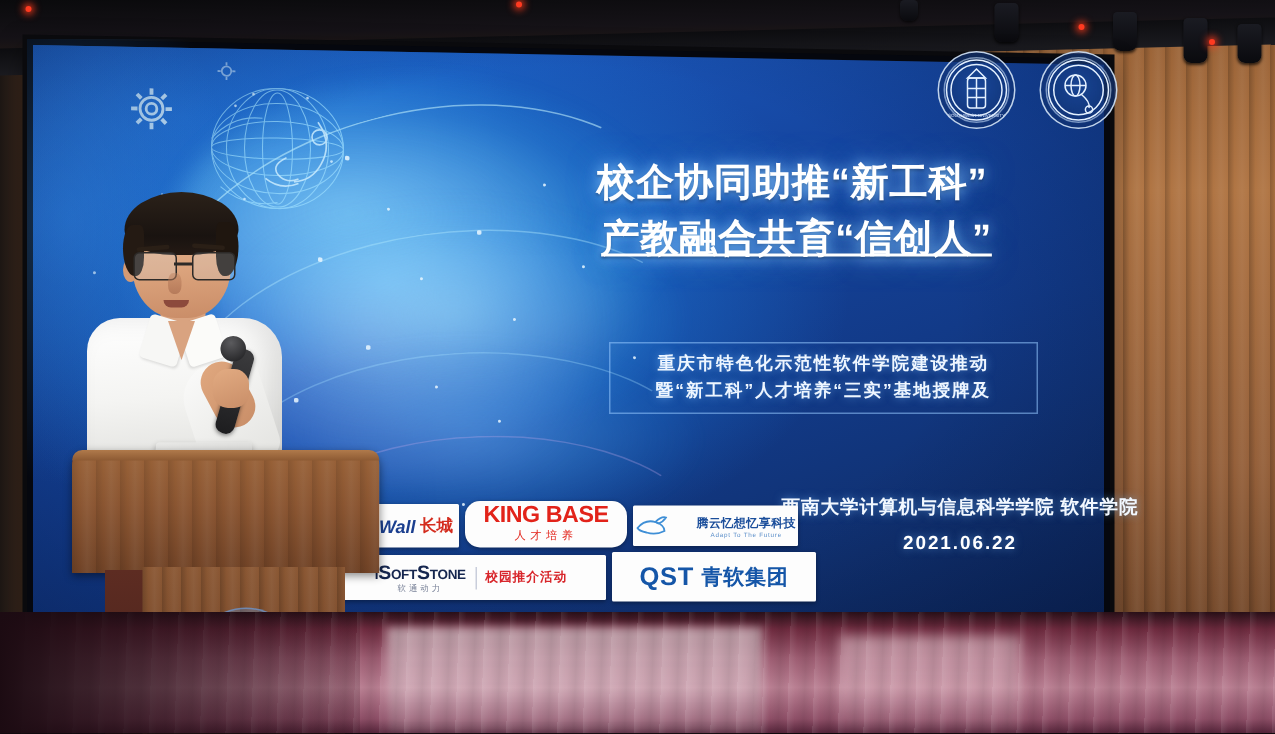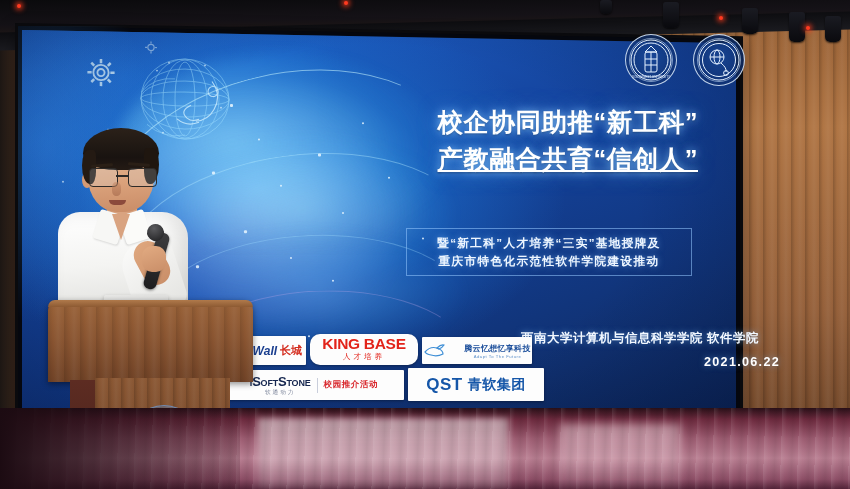--- a/index.html
+++ b/index.html
@@ -93,36 +93,36 @@
   
   .emblems{position:absolute;left:625px;top:32px;width:180px;height:56px;display:flex;gap:16px;align-items:center;}
   .emblem{width:50px;height:50px;border-radius:50%;position:relative;
     border:1.6px solid rgba(225,240,255,.85);
     background:radial-gradient(circle at 50% 45%,rgba(30,80,160,.55),rgba(12,40,100,.8));}
   .emblem::after{content:"";position:absolute;left:3px;top:3px;right:3px;bottom:3px;
     border-radius:50%;border:1px solid rgba(210,232,255,.55);}
   .emblem svg{position:absolute;left:0;top:0;}
 
   
-  .title-block{position:absolute;left:358px;top:104px;width:340px;text-align:right;}
+  .title-block{position:absolute;left:358px;top:104px;width:340px;text-align:center;}
   .title-line{font-size:25.5px;font-weight:bold;color:#ffffff;letter-spacing:.5px;
     line-height:37px;white-space:nowrap;
     text-shadow:0 0 9px rgba(140,205,255,.85),0 0 20px rgba(90,170,255,.55),0 1px 2px rgba(0,20,60,.6);}
   .title-line.t2{margin-left:6px;text-decoration:underline;}
 
   .subbox{position:absolute;left:406px;top:228px;width:286px;padding:5px 6px 6px;
     border:1px solid rgba(150,200,255,.55);box-sizing:border-box;text-align:center;}
   .subline{font-size:11.6px;font-weight:bold;color:#eef6ff;line-height:17.5px;
     letter-spacing:1.4px;white-space:nowrap;text-shadow:0 0 6px rgba(120,190,255,.6);}
 
   .credit{position:absolute;left:500px;top:330px;width:280px;text-align:center;}
   .credit-org{font-size:12.4px;font-weight:bold;color:#f2f8ff;letter-spacing:.6px;
     white-space:nowrap;text-shadow:0 0 6px rgba(120,190,255,.55);}
   .credit-date{margin-top:8px;font-size:12.6px;font-weight:bold;color:#ffffff;
-    letter-spacing:1.3px;text-shadow:0 0 6px rgba(120,190,255,.55);text-align:right;}
+    letter-spacing:1.3px;text-shadow:0 0 6px rgba(120,190,255,.55);}
 
   
   .logos{position:absolute;left:228px;top:334px;width:320px;height:72px;}
   .logo{position:absolute;background:#fdfdfd;border-radius:1px;
     box-shadow:0 1px 3px rgba(0,0,0,.35);display:flex;align-items:center;
     justify-content:center;overflow:hidden;}
   .lg-gw{left:0px;top:2px;width:78px;height:29px;}
   .lg-kb{left:82px;top:0px;width:108px;height:31px;border-radius:10px;}
   .lg-tc{left:194px;top:3px;width:110px;height:27px;}
   .lg-iss{left:-4px;top:36px;width:180px;height:30px;}
@@ -369,22 +369,22 @@
       </svg>
     </div>
   </div>
 
   <div class="title-block">
     <div class="title-line t1">校企协同助推“新工科”</div>
     <div class="title-line t2">产教融合共育“信创人”</div>
   </div>
 
   <div class="subbox">
+    <div class="subline">重庆市特色化示范性软件学院建设推动</div>
     <div class="subline">暨“新工科”人才培养“三实”基地授牌及</div>
-    <div class="subline">重庆市特色化示范性软件学院建设推动</div>
   </div>
 
   <div class="credit">
     <div class="credit-org">西南大学计算机与信息科学学院 软件学院</div>
     <div class="credit-date">2021.06.22</div>
   </div>
 
   <div class="logos">
 
     <div class="logo lg-gw">

